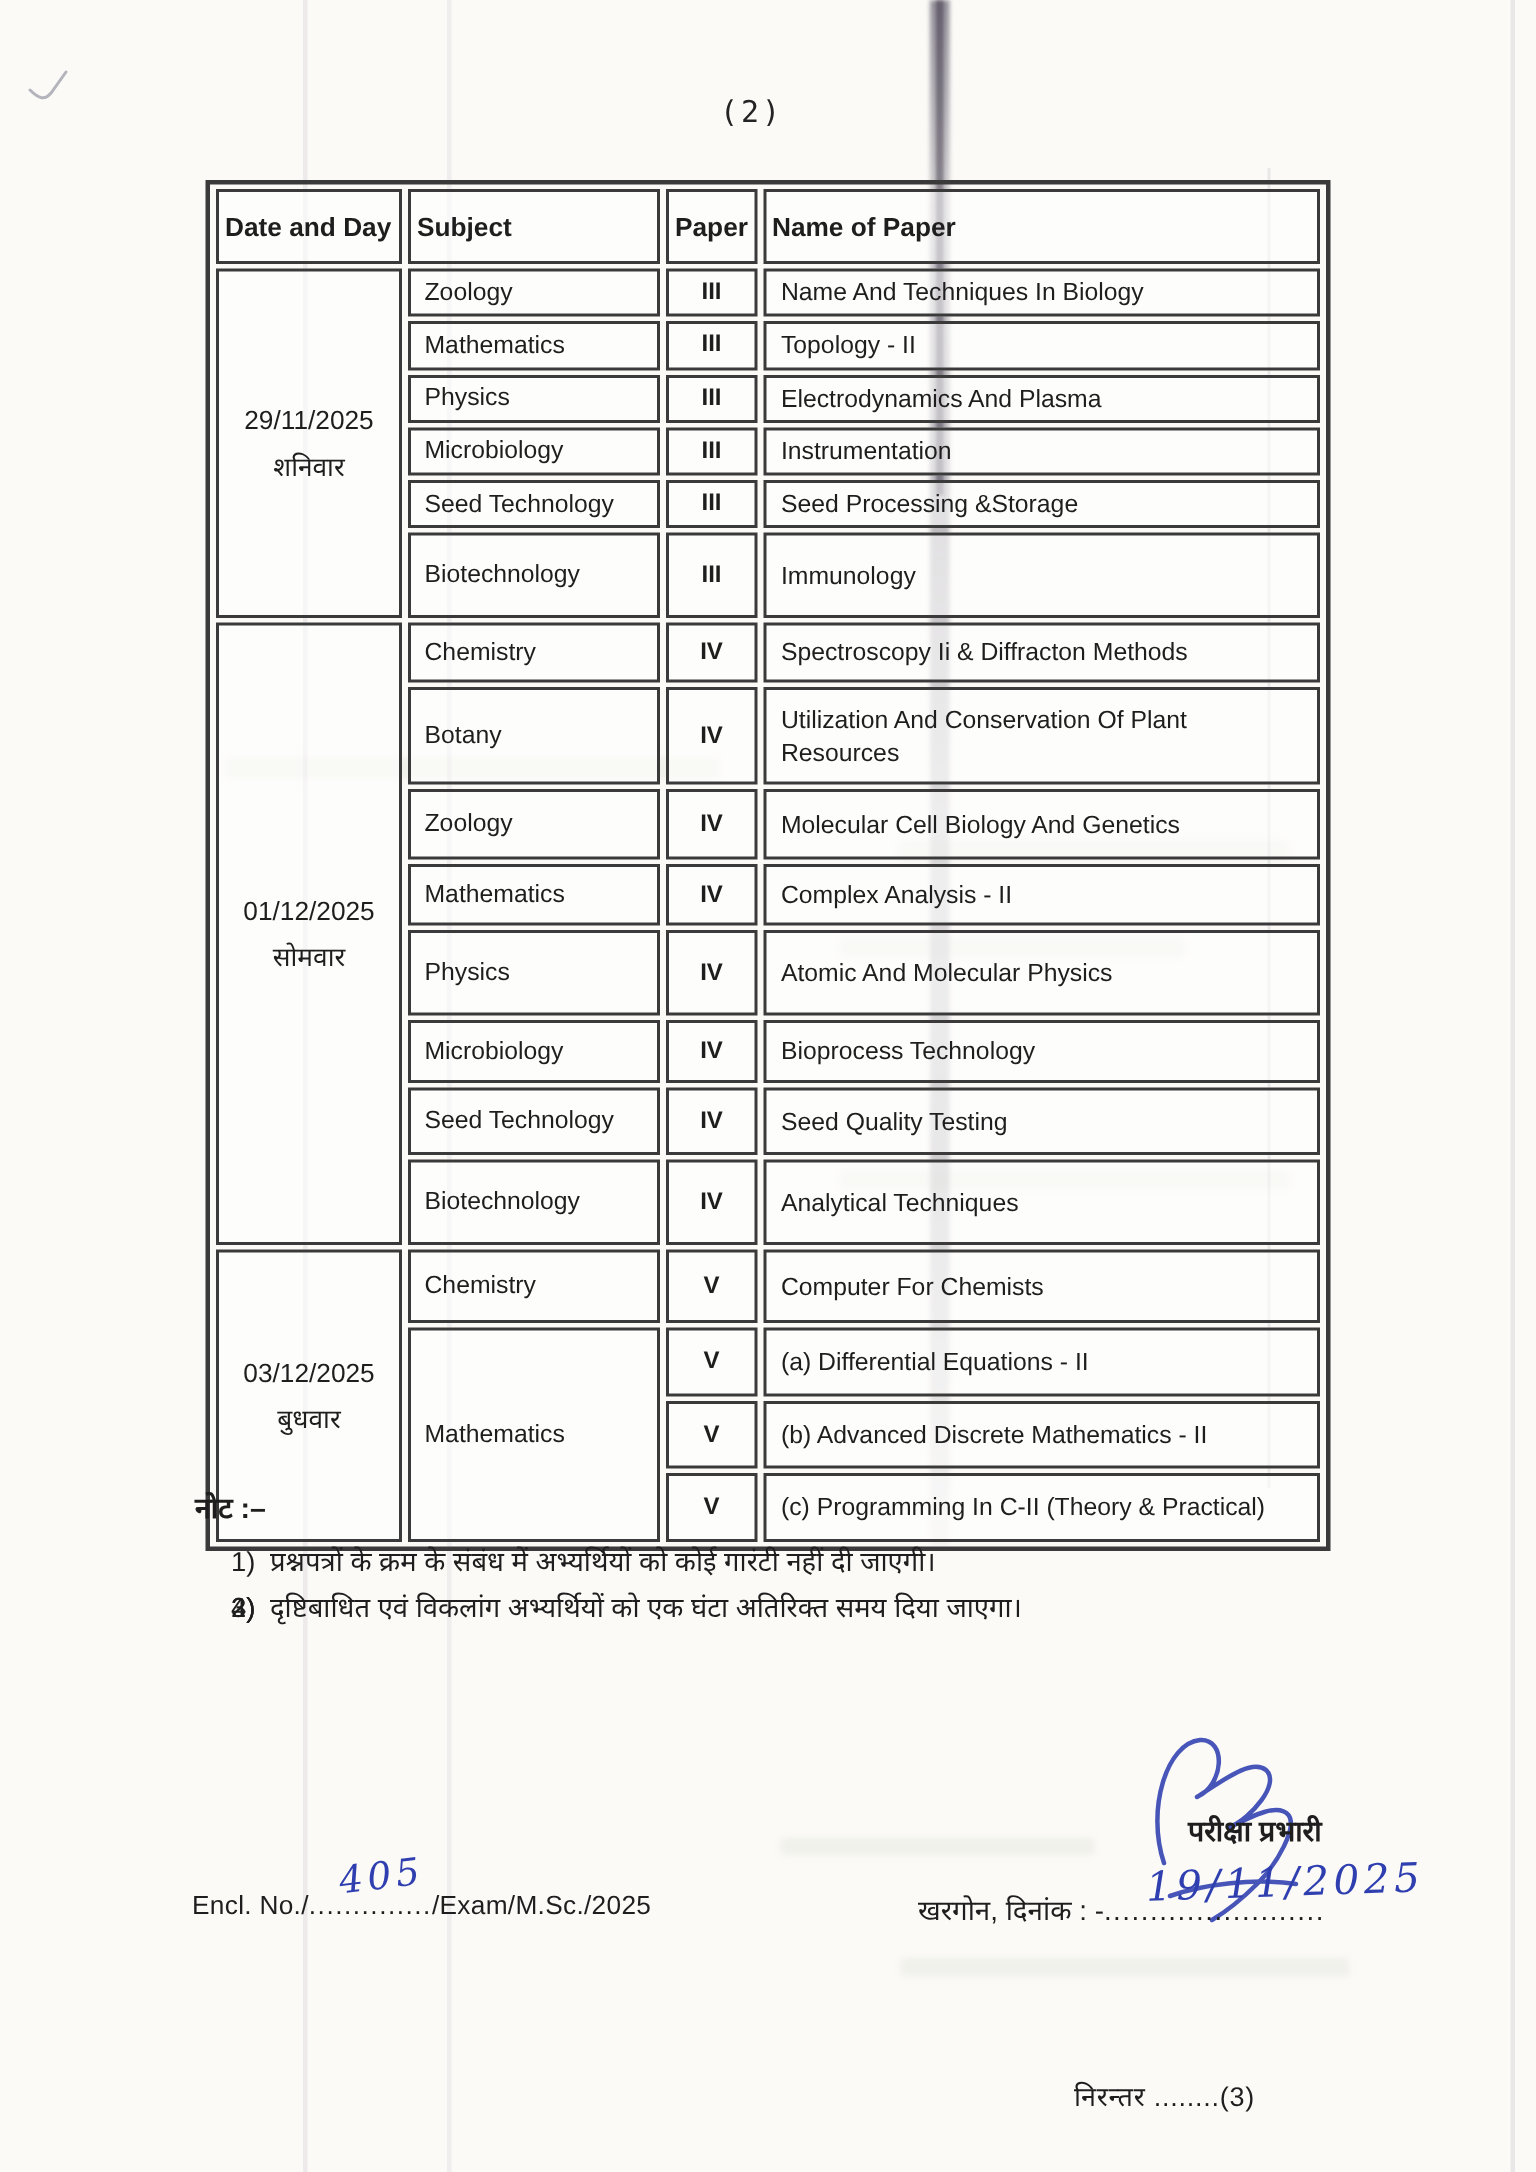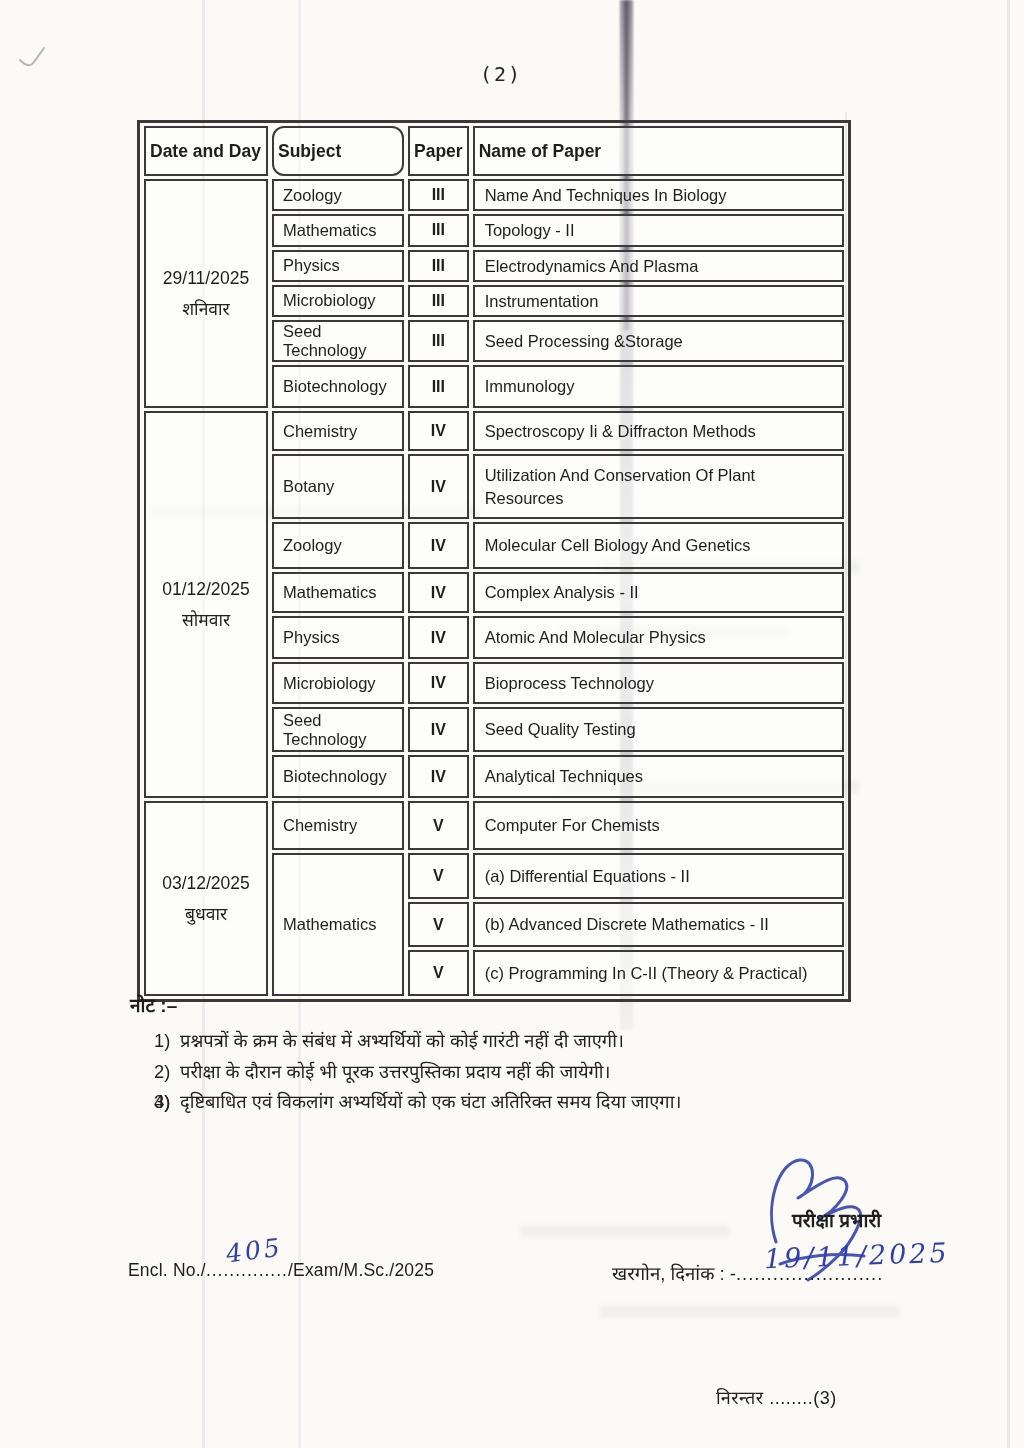--- a/index.html
+++ b/index.html
@@ -44,29 +44,29 @@
     border:3px solid #3a3a3a;
     background:transparent;
   }
   table.timetable th, table.timetable td {
     border:2px solid #3a3a3a;
     background:rgba(255,255,255,.55);
     vertical-align:middle;
   }
   th { font-size:17.5px; font-weight:bold; text-align:left; padding:2px 4px; }
   .c-date  { width:124px; }
-  .c-subj  { width:132px;border-radius:12px; }
+  .c-subj  { width:168px; }
   .c-paper { width:58px;  }
   .c-name  { width:371px; }
   td.subj  { font-weight:normal; font-size:16.5px; padding-left:9px; }
   td.paper { font-weight:bold; font-size:16px; text-align:center; }
   td.pname { font-size:16.5px; padding:3px 6px 3px 10px; line-height:1.35; }
   td.datec { text-align:center; font-size:17.5px; line-height:1.75; background:rgba(255,255,255,.4);margin-left:24px; }
   
-  .h50{height:50px}.h30{height:30px}.h43{height:43px}
+  .h50{height:50px}.h30{height:30px}.h43{height:57px}
   .h40{height:40px}.h65{height:65px}.h47{height:47px}.h41{height:41px}
   .h42{height:42px}.h45{height:45px}
   .h49{height:49px}.h46{height:46px}
 
   
   .notes { position:absolute; left:130px; top:992px; width:810px; }
   .note-head { font-size:19px; font-weight:bold; margin-bottom:8px; }
   .note-item { position:relative; padding-left:50px; font-size:18.3px; line-height:1.62; margin-bottom:1px; }
   .note-marker { position:absolute; left:24px; }
 
@@ -231,21 +231,20 @@
 </div>
 
 <div class="notes">
   <div class="note-head">नोट :–</div>
   <div class="note-item">
     <span class="note-marker">1)</span>
     <span>प्रश्नपत्रों के क्रम के संबंध में अभ्यर्थियों को कोई गारंटी नहीं दी जाएगी।</span>
   </div>
   <div class="note-item">
     <span class="note-marker">2)</span>
-    <span>परीक्षा के दौरान कोई भी पूरक उत्तरपुस्तिका प्रदाय नहीं की जायेगी।</span>
   </div>
   <div class="note-item">
     <span class="note-marker">3)</span>
   </div>
   <div class="note-item">
     <span class="note-marker">4)</span>
     <span>दृष्टिबाधित एवं विकलांग अभ्यर्थियों को एक घंटा अतिरिक्त समय दिया जाएगा।</span>
   </div>
 </div>
 

